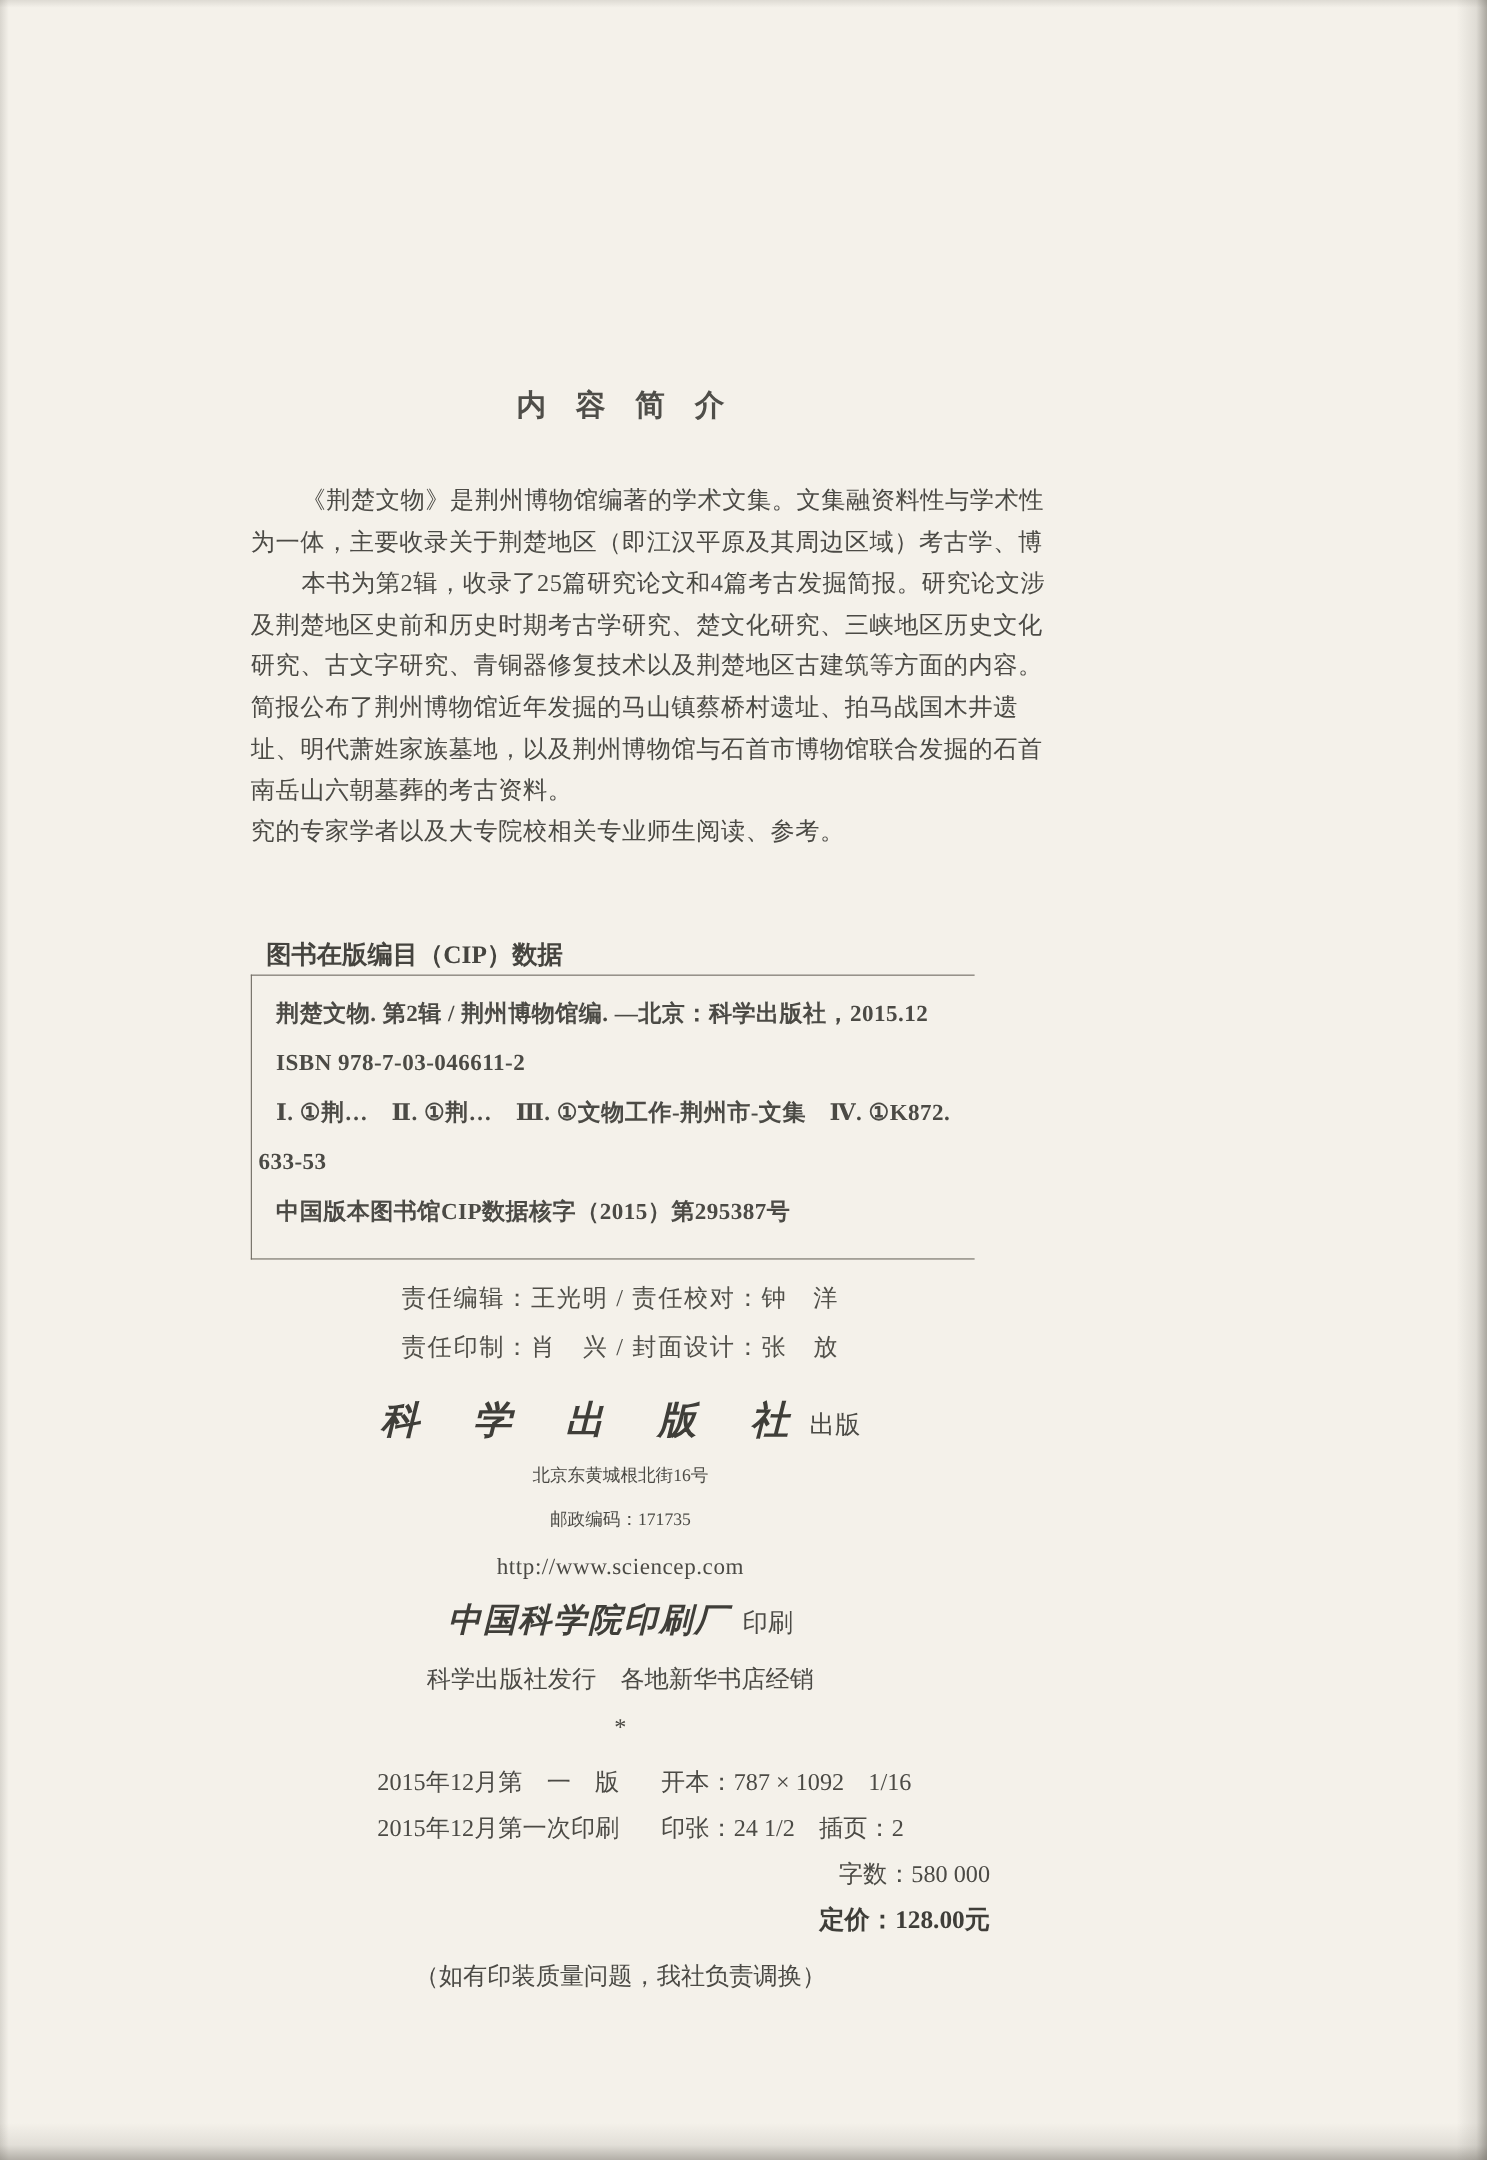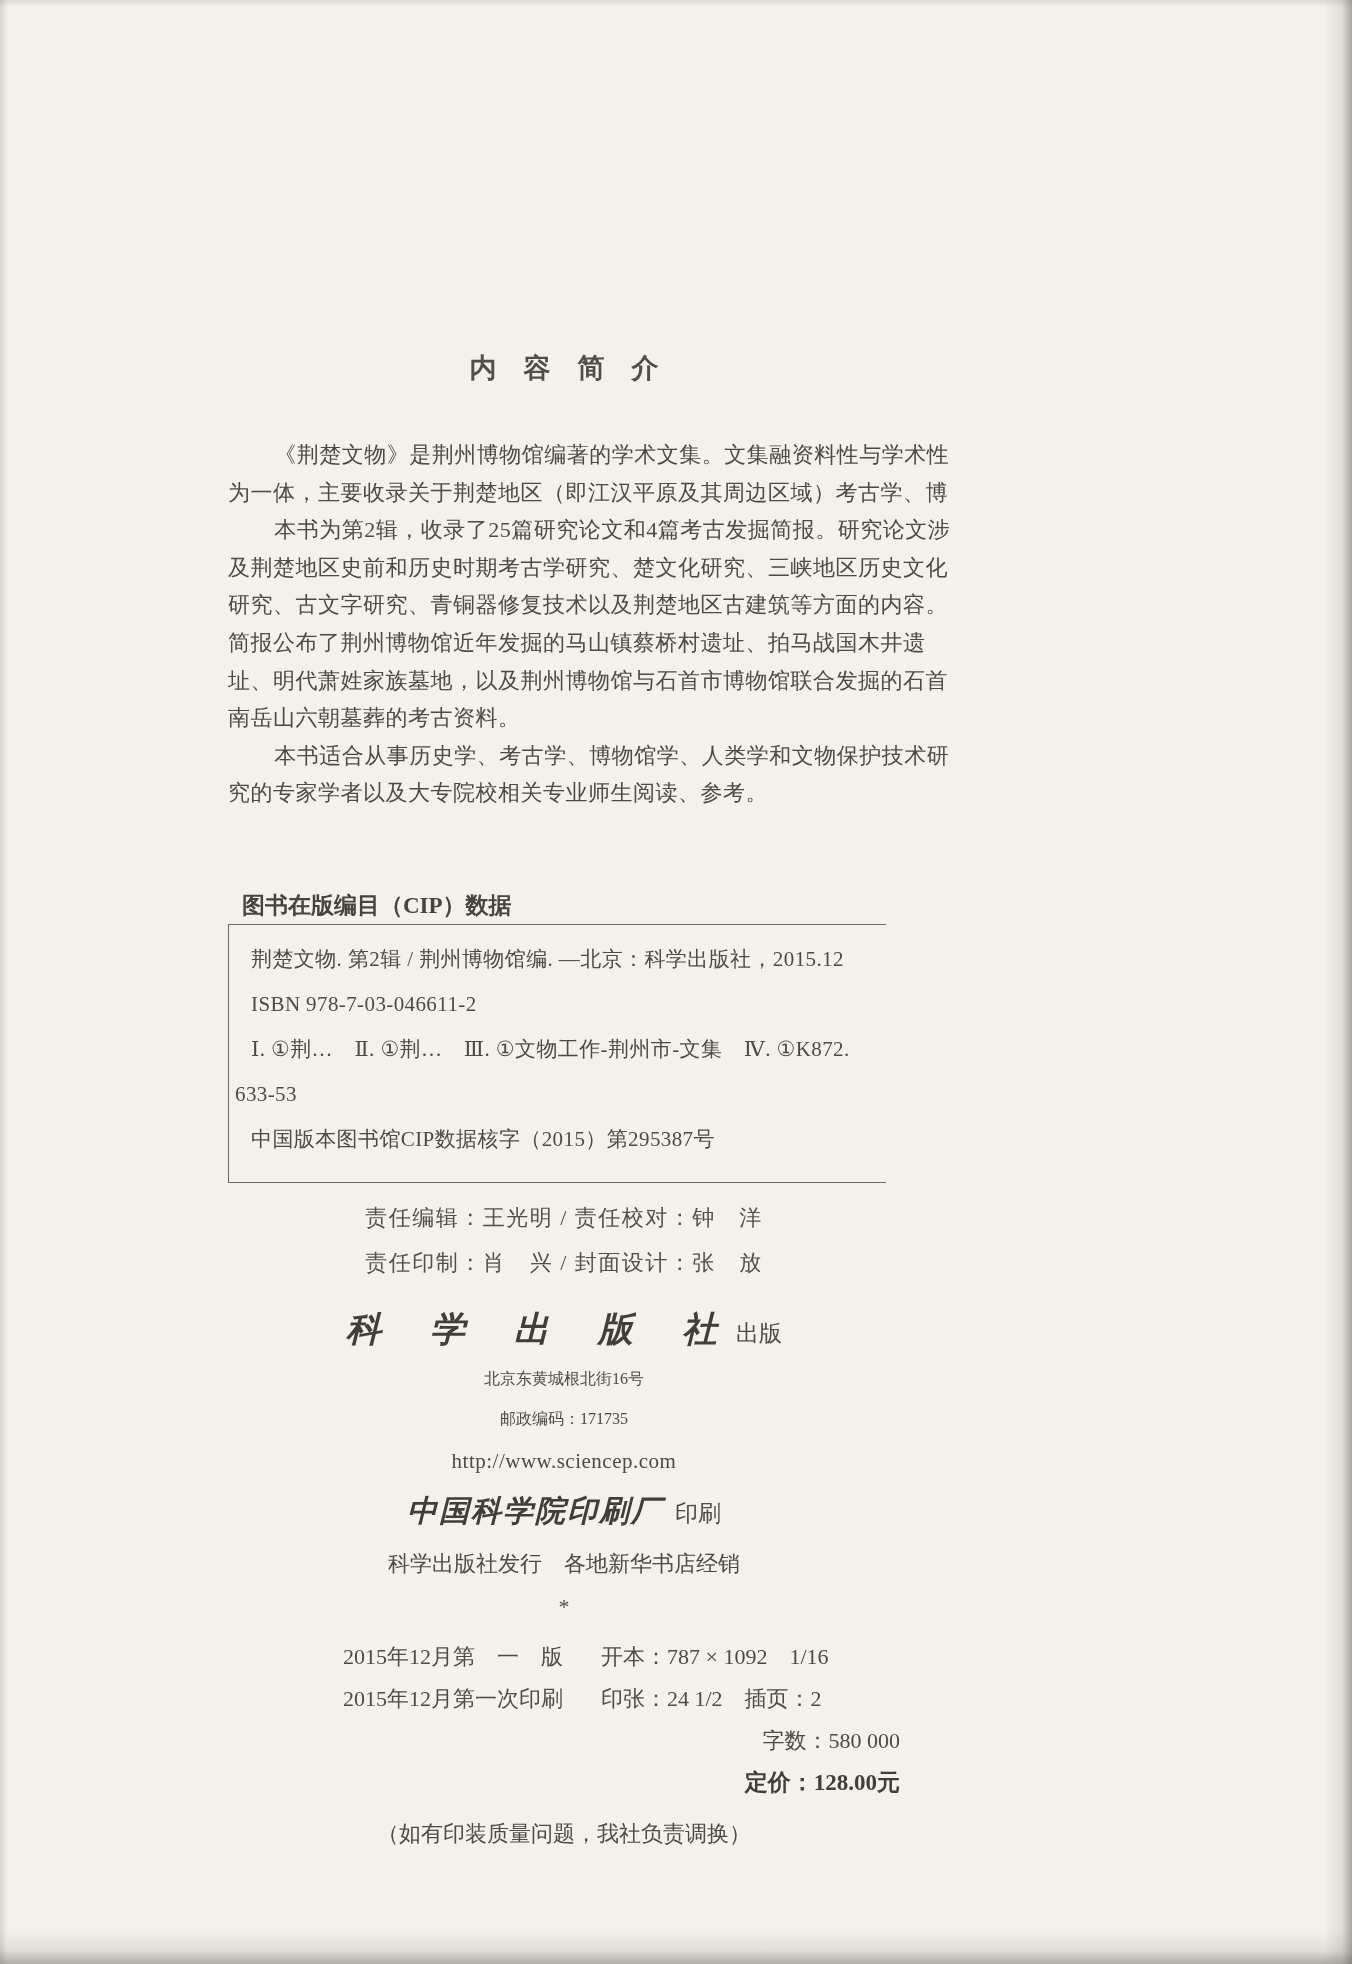--- a/index.html
+++ b/index.html
@@ -52,20 +52,21 @@
     white-space: nowrap;
     color: #45443f;
   }
   .cip-box {
     margin-top: 2px;
     width: 658px;
     border-top: 1px solid #6e6a61;
     border-left: 1px solid #6e6a61;
     border-bottom: 1px solid #6e6a61;
     padding: 12px 0 20px 22px;
+    font-weight: bold;
   }
   .cip-line {
     font-size: 21px;
     line-height: 45px;
     white-space: nowrap;
     letter-spacing: 0.4px;
   }
   .cip-line.hang { margin-left: -16px; }
 
   .staff { margin-top: 12px; text-align: center; }
@@ -111,21 +112,20 @@
 
     <div class="body-text">
       <div class="line indent">《荆楚文物》是荆州博物馆编著的学术文集。文集融资料性与学术性</div>
       <div class="line">为一体，主要收录关于荆楚地区（即江汉平原及其周边区域）考古学、博</div>
       <div class="line indent">本书为第2辑，收录了25篇研究论文和4篇考古发掘简报。研究论文涉</div>
       <div class="line">及荆楚地区史前和历史时期考古学研究、楚文化研究、三峡地区历史文化</div>
       <div class="line">研究、古文字研究、青铜器修复技术以及荆楚地区古建筑等方面的内容。</div>
       <div class="line">简报公布了荆州博物馆近年发掘的马山镇蔡桥村遗址、拍马战国木井遗</div>
       <div class="line">址、明代萧姓家族墓地，以及荆州博物馆与石首市博物馆联合发掘的石首</div>
       <div class="line">南岳山六朝墓葬的考古资料。</div>
-      <div class="line indent">本书适合从事历史学、考古学、博物馆学、人类学和文物保护技术研</div>
       <div class="line">究的专家学者以及大专院校相关专业师生阅读、参考。</div>
     </div>
 
     <div class="cip-section">
       <div class="cip-header">图书在版编目（CIP）数据</div>
       <div class="cip-box">
         <div class="cip-line">荆楚文物. 第2辑 / 荆州博物馆编. —北京：科学出版社，2015.12</div>
         <div class="cip-line">ISBN 978-7-03-046611-2</div>
         <div class="cip-line">Ⅰ. ①荆…　Ⅱ. ①荆…　Ⅲ. ①文物工作-荆州市-文集　Ⅳ. ①K872.</div>
         <div class="cip-line hang">633-53</div>

